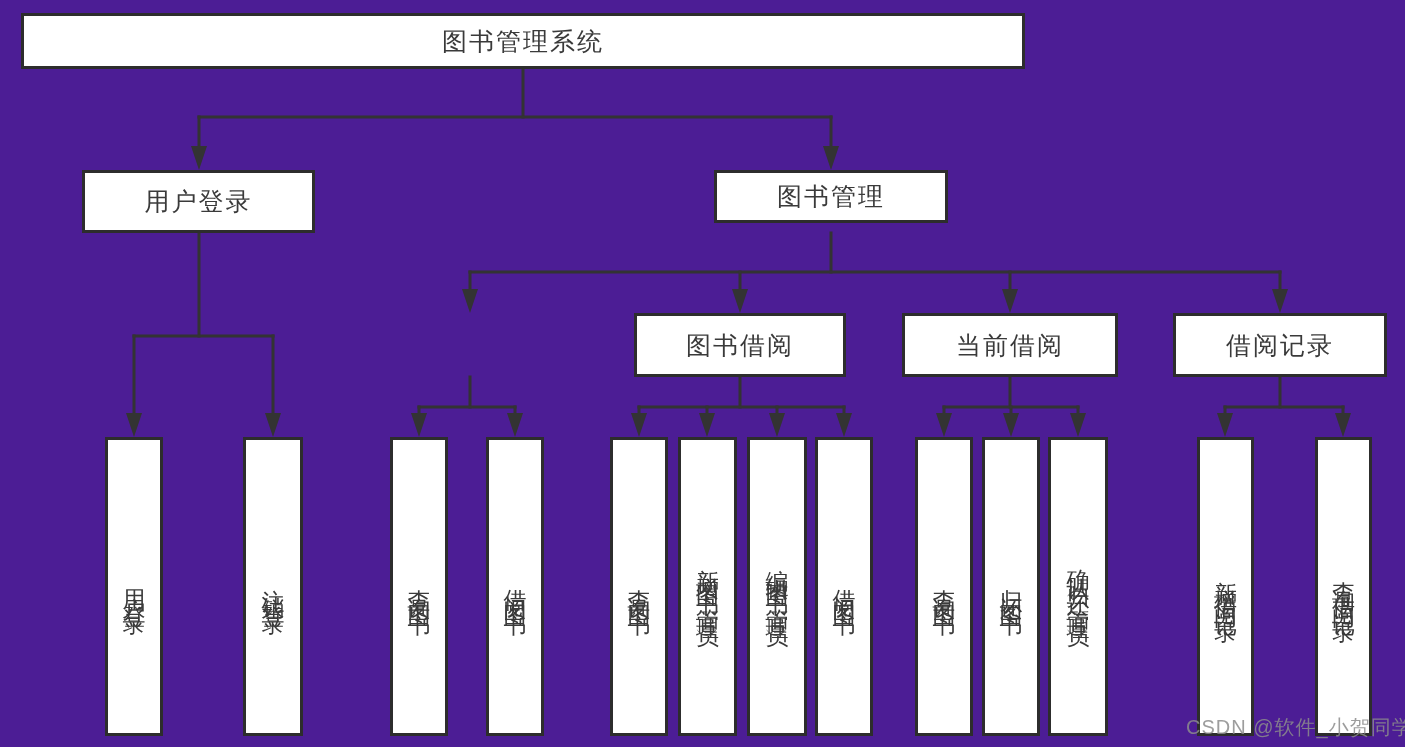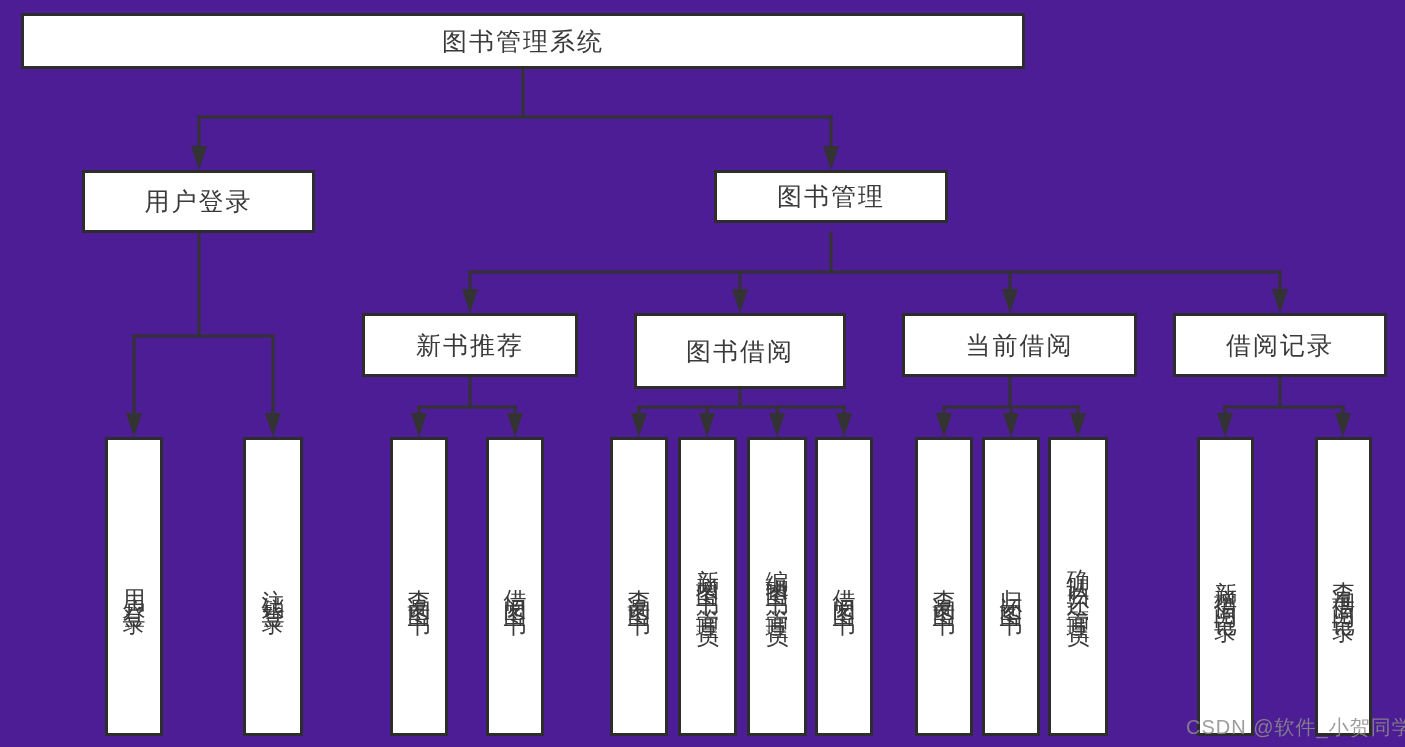--- a/index.html
+++ b/index.html
@@ -123,27 +123,24 @@
     <span>图书管理系统</span>
   </div>
 
   <div class="node h-node" style="left:82px;top:170px;width:233px;height:63px">
     <span>用户登录</span>
   </div>
   <div class="node h-node" style="left:714px;top:170px;width:234px;height:53px">
     <span>图书管理</span>
   </div>
 
-  <div class="node h-node" style="left:362px;top:313px;width:216px;height:64px">
-    <span>新书推荐</span>
-  </div>
-  <div class="node h-node" style="left:634px;top:313px;width:212px;height:76px">
+  <div class="node h-node" style="left:634px;top:313px;width:212px;height:64px">
     <span>图书借阅</span>
   </div>
-  <div class="node h-node" style="left:902px;top:313px;width:235px;height:64px">
+  <div class="node h-node" style="left:902px;top:313px;width:216px;height:64px">
     <span>当前借阅</span>
   </div>
   <div class="node h-node" style="left:1173px;top:313px;width:214px;height:64px">
     <span>借阅记录</span>
   </div>
 
   <div class="node v-node" style="left:105px;top:437px;width:58px;height:299px">
     <span class="vtext">用户登录</span>
   </div>
   <div class="node v-node" style="left:243px;top:437px;width:60px;height:299px">

